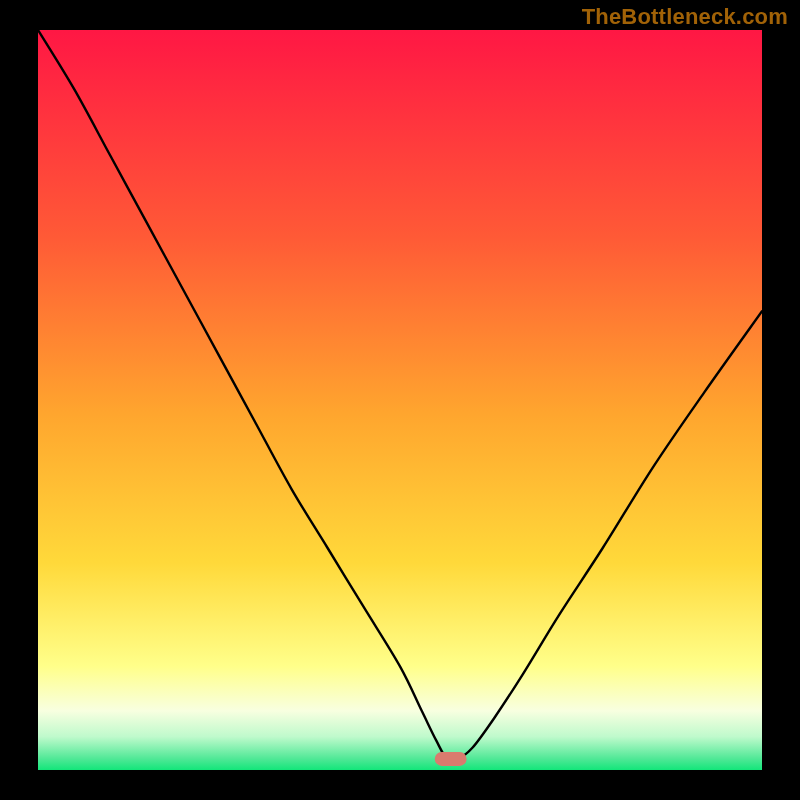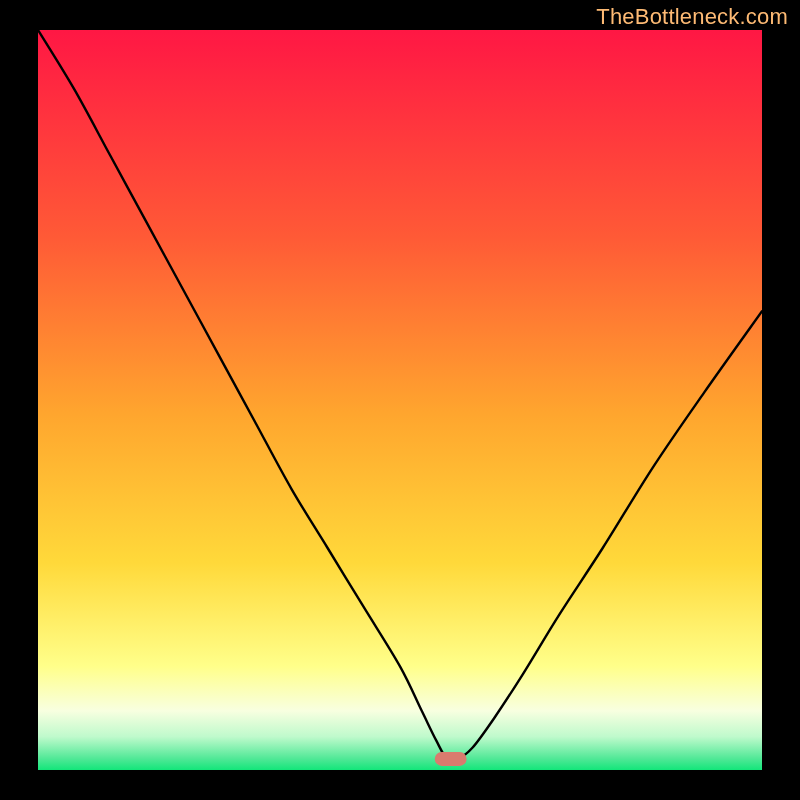--- a/index.html
+++ b/index.html
@@ -14,23 +14,23 @@
   .frame {
     position: relative;
     width: 800px;
     height: 800px;
     background: #000;
   }
   .watermark {
     position: absolute;
     top: 4px;
     right: 12px;
-    color: #fdba74;
+    color: #a16207;
     font-size: 22px;
-    font-weight: 400;
+    font-weight: 700;
     letter-spacing: 0.2px;
     z-index: 4;
     margin-left: 38px;
   }
   .plot-wrap {
     position: absolute;
     left: 38px;
     top: 30px;
     width: 724px;
     height: 740px;

